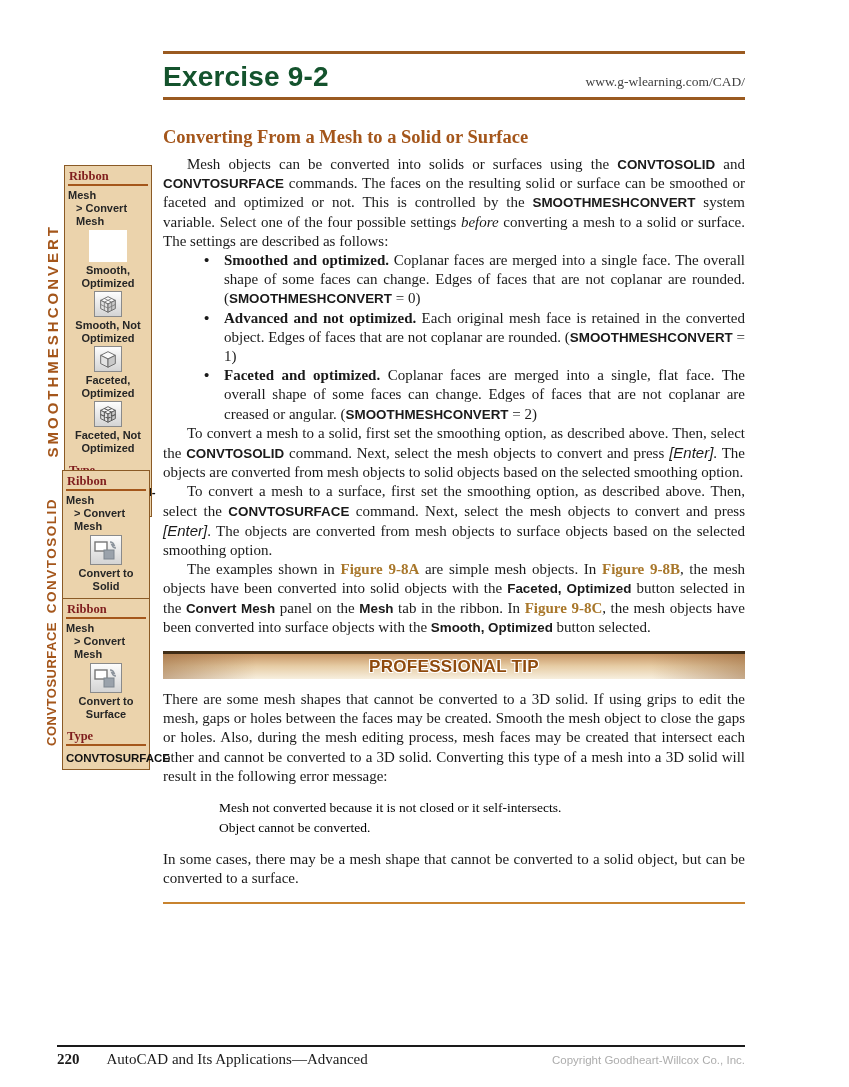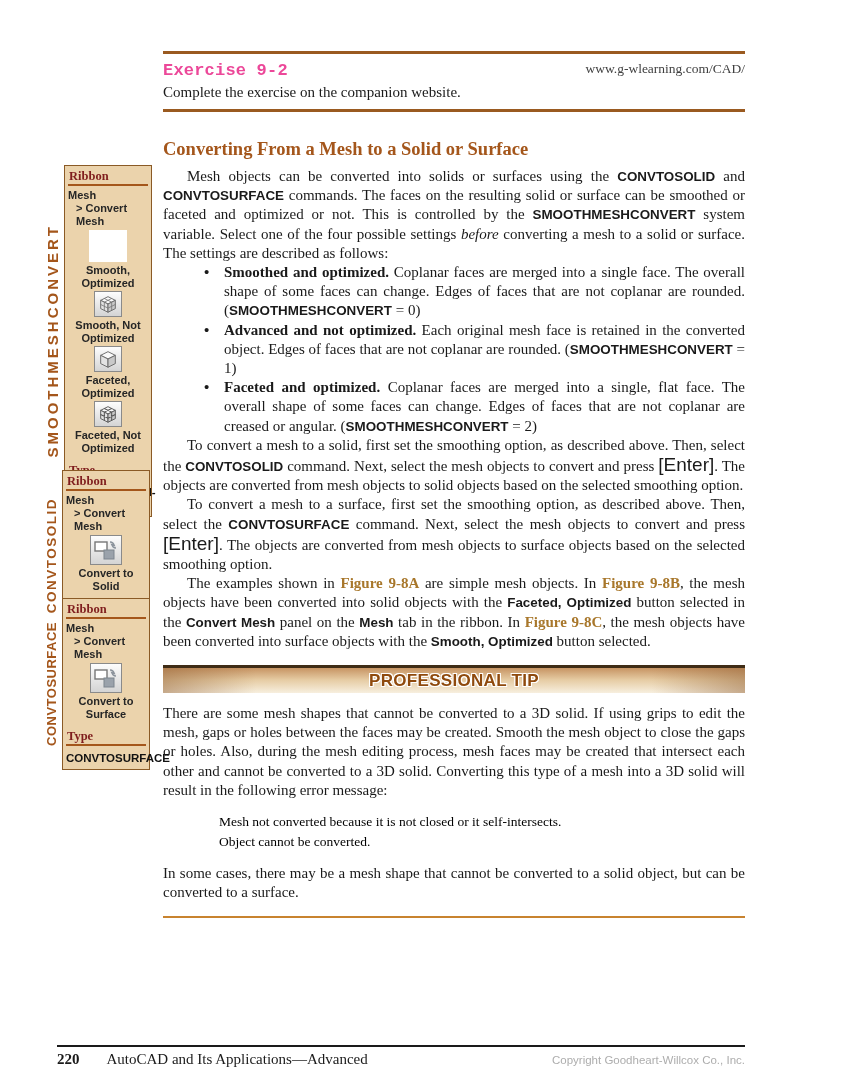--- a/index.html
+++ b/index.html
@@ -4,31 +4,31 @@
 <style>
   * { margin:0; padding:0; box-sizing:border-box; }
   body { background:#ffffff; font-family:"Liberation Serif", serif; color:#1a1a1a; }
   .page { position:relative; width:849px; height:1087px; background:#fff; overflow:hidden; }
 
   
   .content { position:absolute; left:163px; top:0; width:582px; }
   .rule { height:3px; background:#9A5A20; }
   .rule-top { margin-top:51px; }
   .ex-row { display:flex; justify-content:space-between; align-items:flex-end; margin:7px 0 4px; }
-  .ex-title { font-family:Liberation Mono, monospace; font-weight:bold; font-size:17px; color:#ec4899; letter-spacing:.2px; }
+  .ex-title { font-family:Liberation Sans, sans-serif; font-weight:bold; font-size:28px; color:#14532d; letter-spacing:.2px; }
   .ex-url { font-family:Liberation Serif, serif; font-size:13.5px; color:#404040; padding-bottom:3px; }
   .ex-instr { font-size:15px; margin:2px 0 8px; }
   .section-heading { font-size:18.5px; font-weight:bold; color:#A4561B; margin:27px 0 7px; }
   p.body { font-size:15px; line-height:19.2px; text-align:justify; }
   p.indent { text-indent:24px; }
   .run-cmd { font-family:"Liberation Sans", sans-serif; font-weight:bold; font-size:13.4px; }
   .run-b { font-weight:bold; }
   .run-i { font-style:italic; }
   .run-fig { font-weight:bold; color:#A8772B; }
-  .run-key { font-family:"Liberation Sans", sans-serif; font-size:19px; }
+  .run-key { font-family:"Liberation Sans", sans-serif; font-size:15px;font-style:italic; }
   ul.bullets { list-style:none; margin:0; padding:0 0 0 61px; }
   ul.bullets li { position:relative; font-size:15px; line-height:19.2px; text-align:justify; }
   ul.bullets li::before { content:"\2022"; position:absolute; left:-20px; font-weight:bold; }
 
   
   .tip-banner { margin-top:14px; border-top:3px solid #3F2C16; height:28px;
     display:flex; align-items:center; justify-content:center;
     background:
       linear-gradient(to right, rgba(150,102,58,.5) 0%, rgba(150,102,58,0) 16%, rgba(150,102,58,0) 84%, rgba(150,102,58,.5) 100%),
       linear-gradient(to bottom, #C79463 0%, #E6CCA4 48%, #F7EFDF 100%);
@@ -155,21 +155,20 @@
     </div>
   </div>
 
   <div class="content">
 
     <div class="rule rule-top"></div>
     <div class="ex-row">
       <span class="ex-title">Exercise 9-2</span>
       <span class="ex-url">www.g-wlearning.com/CAD/</span>
     </div>
-    <div class="ex-instr">Complete the exercise on the companion website.</div>
     <div class="rule"></div>
 
     <h2 class="section-heading">Converting From a Mesh to a Solid or Surface</h2>
 
     <p class="body indent"><span>Mesh objects can be converted into solids or surfaces using the </span><span class="run-cmd">CONVTOSOLID</span><span> and </span><span class="run-cmd">CONVTOSURFACE</span><span> commands. The faces on the resulting solid or surface can be smoothed or faceted and optimized or not. This is controlled by the </span><span class="run-cmd">SMOOTHMESHCONVERT</span><span> system variable. Select one of the four possible settings </span><span class="run-i">before</span><span> converting a mesh to a solid or surface. The settings are described as follows:</span></p>
 
     <ul class="bullets">
       <li><span class="run-b">Smoothed and optimized.</span><span> Coplanar faces are merged into a single face. The overall shape of some faces can change. Edges of faces that are not coplanar are rounded. (</span><span class="run-cmd">SMOOTHMESHCONVERT</span><span> = 0)</span></li>
       <li><span class="run-b">Advanced and not optimized.</span><span> Each original mesh face is retained in the converted object. Edges of faces that are not coplanar are rounded. (</span><span class="run-cmd">SMOOTHMESHCONVERT</span><span> = 1)</span></li>
       <li><span class="run-b">Faceted and optimized.</span><span> Coplanar faces are merged into a single, flat face. The overall shape of some faces can change. Edges of faces that are not coplanar are creased or angular. (</span><span class="run-cmd">SMOOTHMESHCONVERT</span><span> = 2)</span></li>

